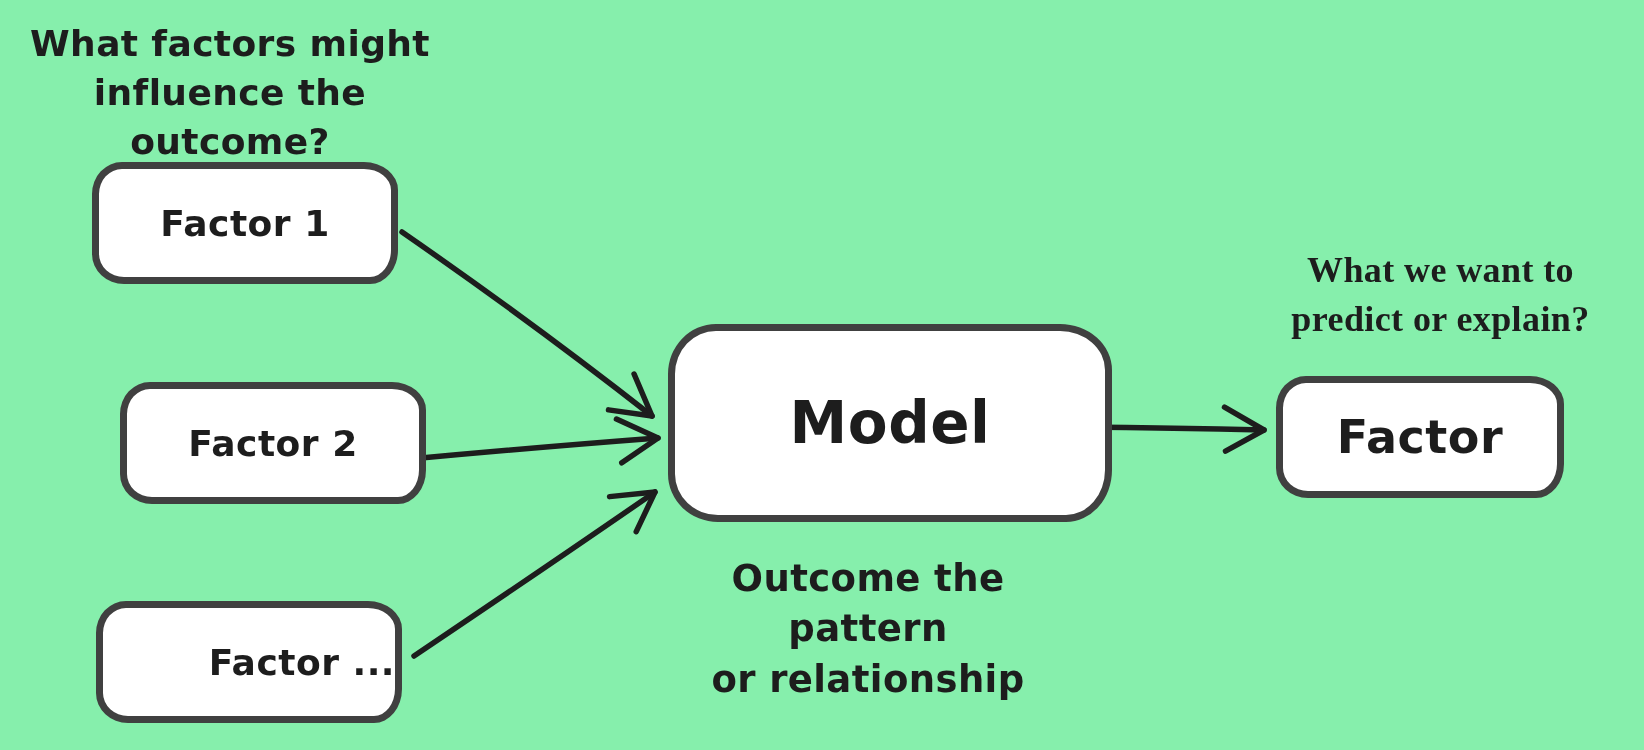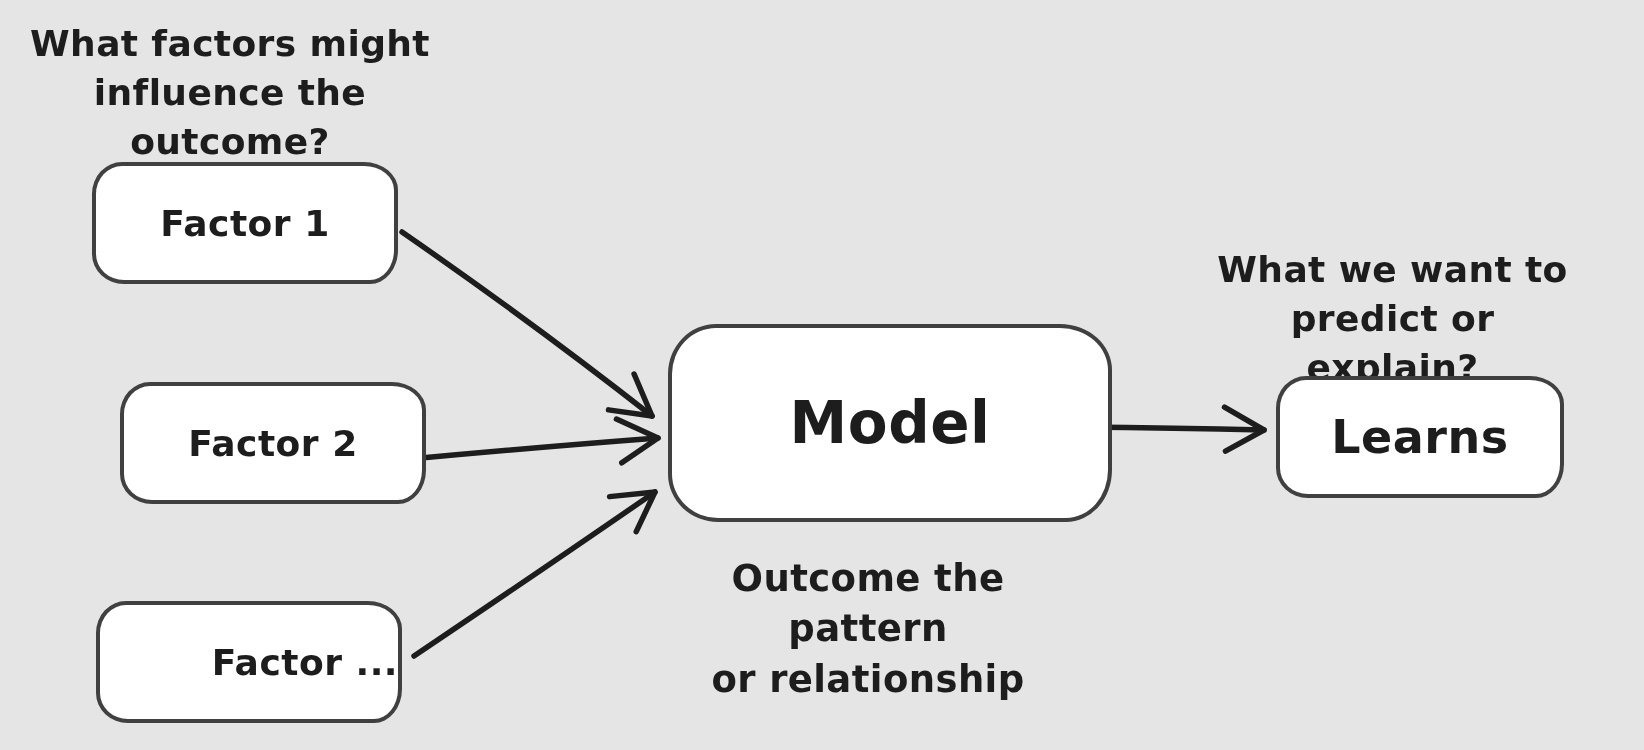--- a/index.html
+++ b/index.html
@@ -4,37 +4,37 @@
 <style>
   html, body {
     margin: 0;
     padding: 0;
     background: #ffffff;
   }
   .canvas {
     position: relative;
     width: 1644px;
     height: 750px;
-    background: #e5e5e5;
+    background: #86efac;
     overflow: hidden;
     font-family: "DejaVu Sans", sans-serif;
     color: #1d1d1d;
   }
   .edges-layer {
     position: absolute;
     left: 0; top: 0;
     width: 1644px;
     height: 750px;
   }
   .node {
     position: absolute;
     display: flex;
     align-items: center;
     justify-content: center;
-    border: 4px solid #404040;
+    border: 7px solid #404040;
     background: #ffffff;
     box-sizing: border-box;
     font-weight: 600;
     letter-spacing: 0.5px;
     text-align: center;
   }
   .node-factor {
     width: 306px;
     height: 122px;
     font-size: 36px;
@@ -58,21 +58,21 @@
   .caption {
     position: absolute;
     font-size: 36px;
     font-weight: 600;
     line-height: 1.36;
     text-align: center;
     white-space: pre-line;
     letter-spacing: 0.4px;
   }
   .caption-factors { left: 10px;   top: 20px;  width: 440px; }
-  .caption-outcome { left: 1210px; top: 246px; width: 365px; }
+  .caption-outcome { left: 1258px; top: 246px; width: 365px; font-family: Liberation Serif, serif; }
   .caption-model   { left: 663px;  top: 554px; width: 410px; font-size: 37px; }
 </style>
 </head>
 <body>
 
 <div class="canvas">
 
   <svg class="edges-layer" width="1644" height="750" viewBox="0 0 1644 750" xmlns="http://www.w3.org/2000/svg">
     <defs>
       <marker id="ah" markerWidth="70" markerHeight="70" refX="52" refY="32" orient="auto" markerUnits="userSpaceOnUse">
@@ -104,16 +104,16 @@
 
   <div class="node node-factor factor-3">
     <span>Factor ...</span>
   </div>
 
   <div class="node node-model">
     <span>Model</span>
   </div>
 
   <div class="node node-outcome">
-    <span>Learns</span>
+    <span>Factor</span>
   </div>
 
 </div>
 
 </body></html>

